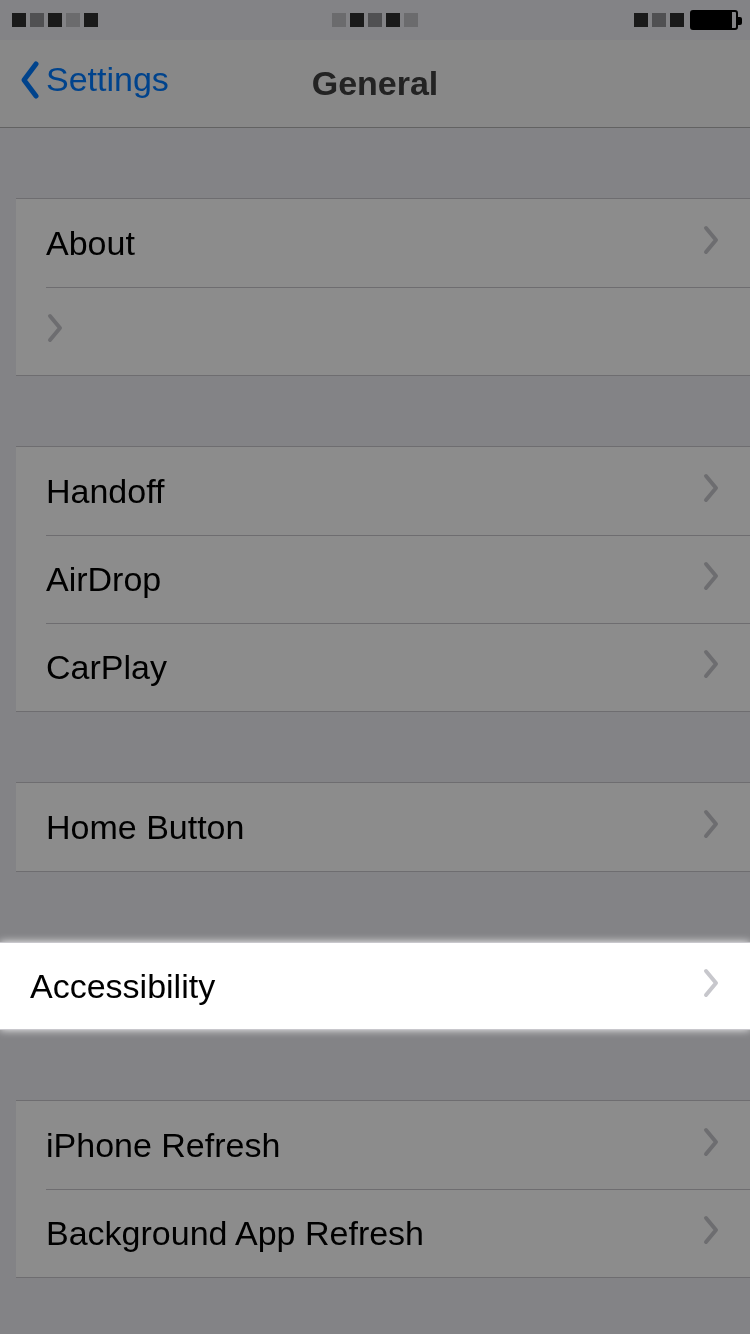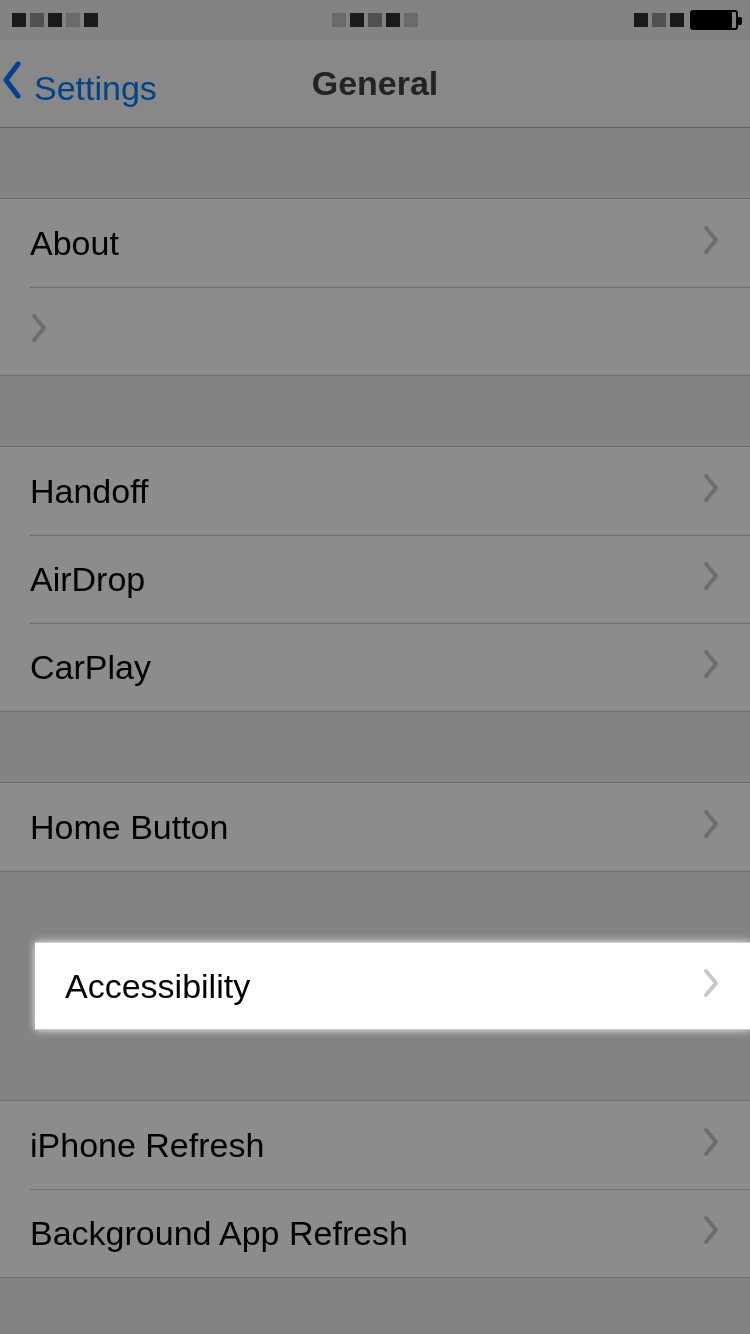--- a/index.html
+++ b/index.html
@@ -40,42 +40,44 @@
     height: 88px;
     width: 100%;
     border-bottom: 1px solid #b2b2b2;
     display: flex;
     align-items: center;
     position: relative;
     background: #f7f7f8;
   }
   .nav-back {
     display: flex;
-    align-items: flex-end;
-    gap: 10px;
+    align-items: flex-start;
+    gap: 4px;
     color: #007aff;
     font-size: 34px;
+    padding-left: 18px;
     cursor: pointer;
   }
   .nav-back svg { width: 24px; height: 40px; }
   .nav-title {
     position: absolute;
     left: 50%;
     transform: translateX(-50%);
     font-size: 34px;
     font-weight: 600;
     color: #404040;
   }
 
   
   .group-spacer { height: 70px; }
   .group {
     background: #fff;
     border-top: 1px solid #c8c7cc;
     border-bottom: 1px solid #c8c7cc;
+    margin-left: 16px;
   }
   .row {
     height: 88px;
     display: flex;
     align-items: center;
     justify-content: space-between;
     padding: 0 30px;
     font-size: 34px;
     color: #000;
     position: relative;
@@ -94,21 +96,20 @@
   }
 
   
   .row.highlight {
     position: relative;
     z-index: 20;
     background: #fff;
     border-top: 1px solid #c8c7cc;
     border-bottom: 1px solid #c8c7cc;
     box-shadow: 0 0 8px rgba(255,255,255,0.9);
-    margin-left: 35px;
   }
   .row.highlight::before { display: none; }
 
   
   .dim-overlay {
     position: absolute;
     inset: 0;
     background: rgba(0,0,0,0.45);
     z-index: 10;
     pointer-events: none;

